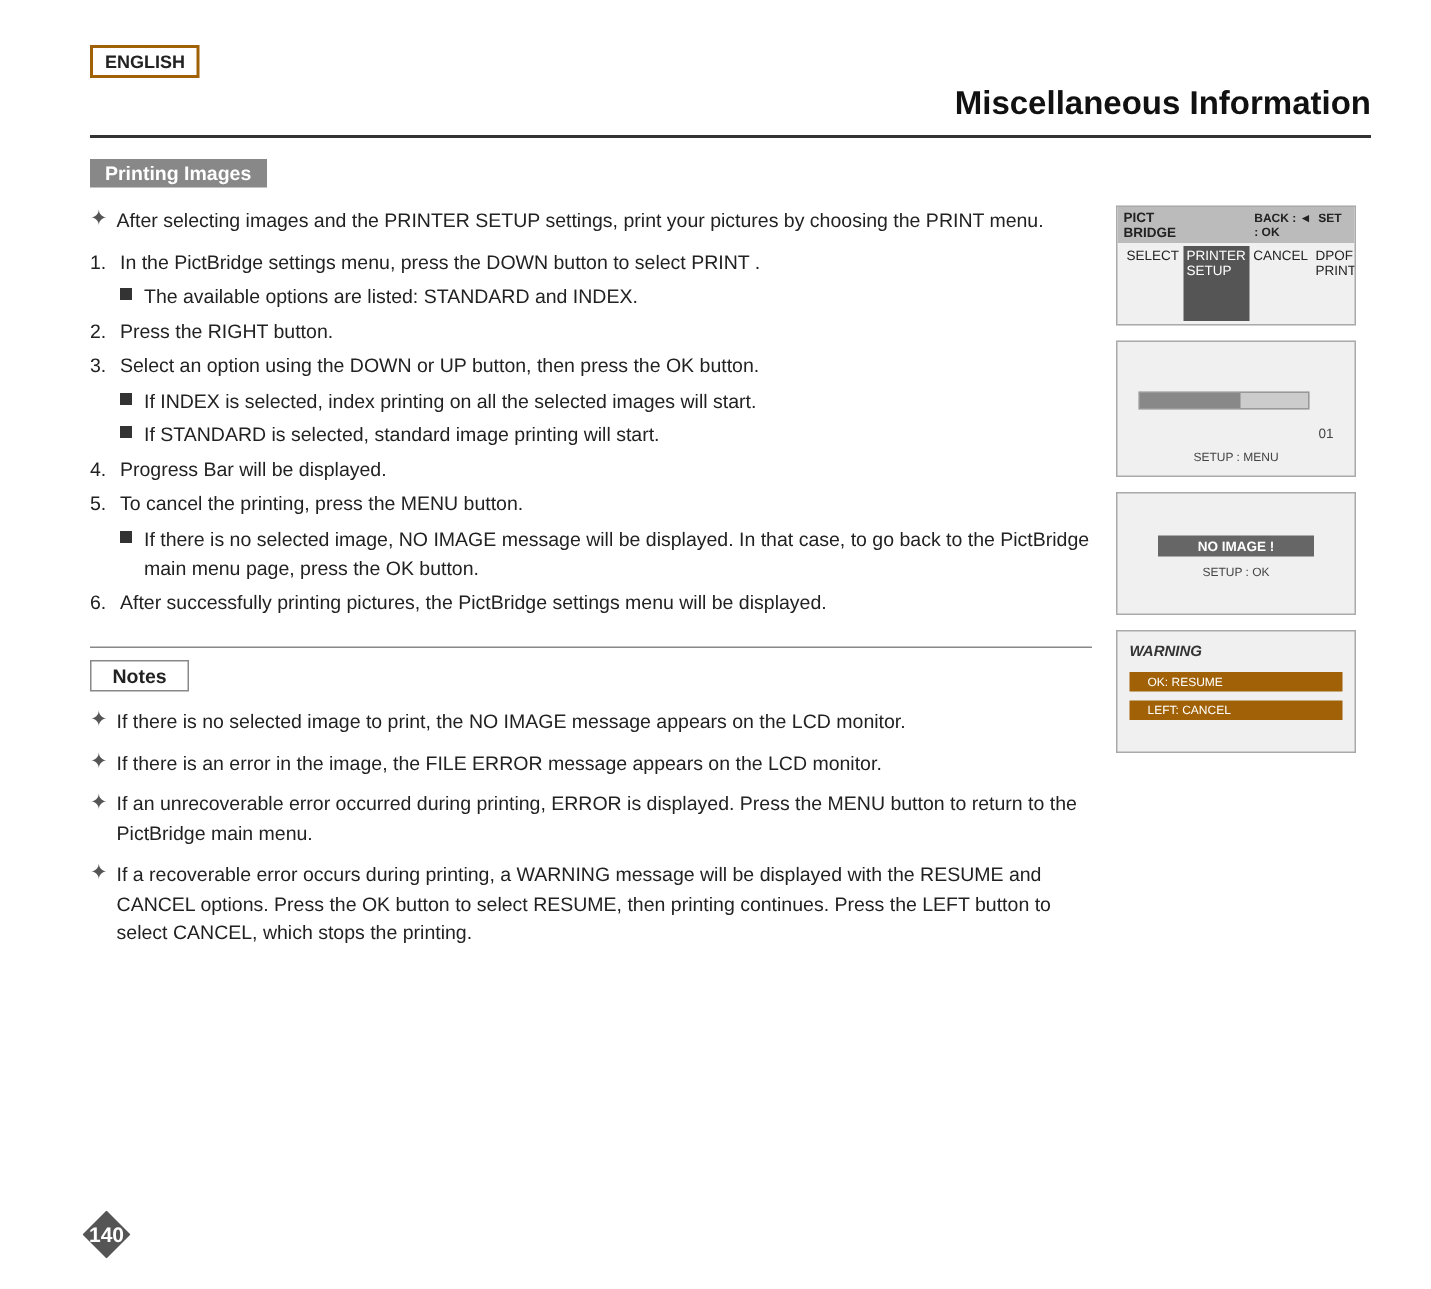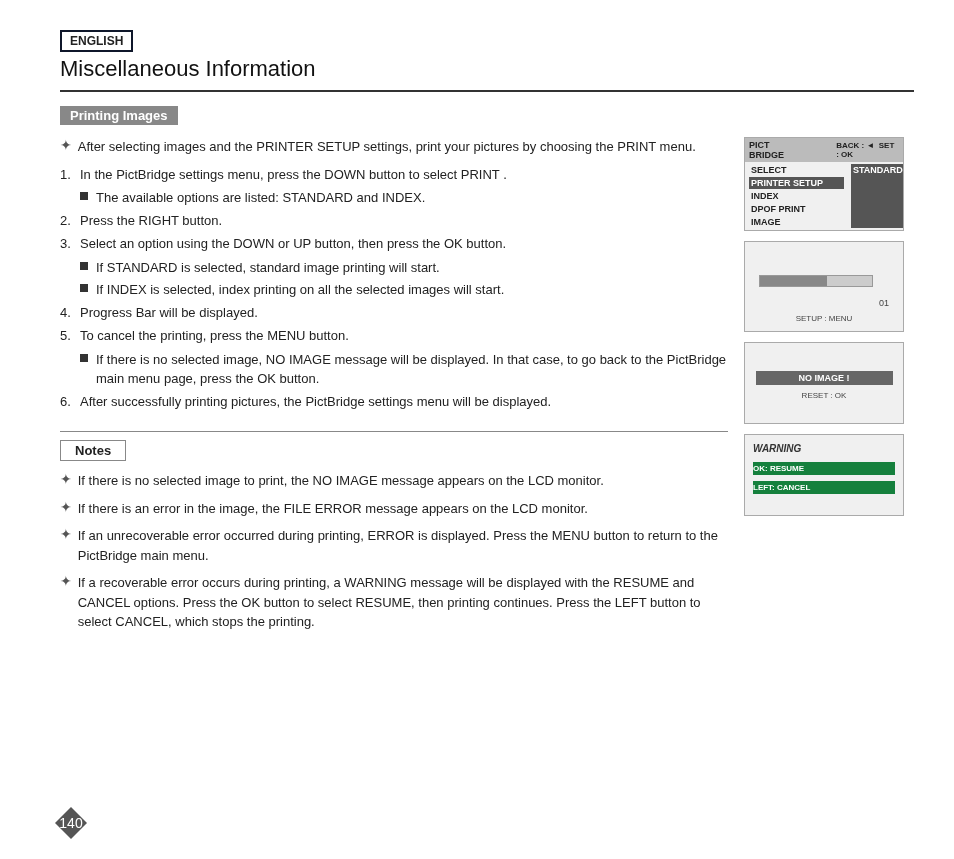--- a/index.html
+++ b/index.html
@@ -19,33 +19,34 @@
       height: 859px;
       background: #fff;
       padding: 30px 40px 20px 60px;
       display: flex;
       flex-direction: column;
     }
 
     
     .english-label {
       display: inline-block;
-      border: 2px solid #0f172a;
+      border: 2px solid #a16207;
       padding: 2px 8px;
       font-size: 12px;
       font-weight: bold;
       margin-bottom: 4px;
     }
 
     
     .page-title {
       font-size: 22px;
-      font-weight: normal;
+      font-weight: bold;
       color: #111;
       margin-bottom: 8px;
+      text-align: right;
     }
 
     
     .title-rule {
       border: none;
       border-top: 2px solid #333;
       margin-bottom: 14px;
     }
 
     
@@ -171,23 +172,23 @@
       margin-left: 40px;
     }
     .screen1-body {
       display: flex;
       flex: 1;
     }
     .screen1-left {
       flex: 1;
       padding: 2px 4px;
       font-size: 9px;
-      font-weight: bold;
-      display: flex;
-      flex-direction: column;
+      font-weight: normal;
+      display: flex;
+      flex-direction: row;
       gap: 1px;
     }
     .screen1-left .item { padding: 1px 2px; }
     .screen1-left .item.selected { background: #555; color: #fff; }
     .screen1-right {
       width: 55px;
       padding: 2px 3px;
       font-size: 9px;
       font-weight: bold;
       display: flex;
@@ -234,21 +235,21 @@
       padding: 12px 8px 8px;
       gap: 6px;
       min-height: 80px;
     }
     .no-image-bar {
       background: #666;
       color: #fff;
       font-weight: bold;
       font-size: 9px;
       padding: 2px 12px;
-      width: 137px;
+      width: 104px;
       text-align: center;
     }
     .exit-ok-text {
       font-size: 8px;
       color: #444;
     }
 
     
     .screen4 {
       display: flex;
@@ -258,25 +259,25 @@
       min-height: 80px;
     }
     .warning-label {
       font-weight: bold;
       font-size: 10px;
       color: #333;
       margin-bottom: 4px;
       font-style: italic;
     }
     .warning-btn {
-      background: #15803d;
+      background: #a16207;
       color: #fff;
       font-size: 8px;
-      font-weight: bold;
-      padding: 2px 0;
+      font-weight: normal;
+      padding: 2px 12px;
       width: 100%;
     }
     .warning-btn + .warning-btn {
       margin-top: 2px;
     }
 
     
     .page-number-area {
       position: absolute;
       bottom: 20px;
@@ -289,21 +290,21 @@
       width: 32px;
       height: 32px;
       background: #555;
       transform: rotate(0deg);
       display: flex;
       align-items: center;
       justify-content: center;
       clip-path: polygon(50% 0%, 100% 50%, 50% 100%, 0% 50%);
     }
     .page-number-text {
-      font-weight: normal;
+      font-weight: bold;
       font-size: 14px;
       color: #fff;
       position: absolute;
     }
 
     
     .notes-rule {
       border: none;
       border-top: 1px solid #888;
       margin-bottom: 0;
@@ -348,25 +349,25 @@
           <span class="num">2.</span>
           <span>Press the RIGHT button.</span>
         </div>
 
         <div class="numbered-item">
           <span class="num">3.</span>
           <span>Select an option using the DOWN or UP button, then press the OK button.</span>
         </div>
         <div class="sub-bullet">
           <span class="sq"></span>
-          <span>If  STANDARD  is selected, standard image printing will start.</span>
+          <span>If  INDEX  is selected, index printing on all the selected images will start.</span>
         </div>
         <div class="sub-bullet">
           <span class="sq"></span>
-          <span>If  INDEX  is selected, index printing on all the selected images will start.</span>
+          <span>If  STANDARD  is selected, standard image printing will start.</span>
         </div>
 
         <div class="numbered-item">
           <span class="num">4.</span>
           <span>Progress Bar will be displayed.</span>
         </div>
 
         <div class="numbered-item">
           <span class="num">5.</span>
           <span>To cancel the printing, press the MENU button.</span>
@@ -413,21 +414,21 @@
 
       <div class="screen-box">
         <div class="screen1-header">
           <span>PICT BRIDGE</span>
           <span class="back-ok">BACK : ◄&nbsp;&nbsp;SET : OK</span>
         </div>
         <div class="screen1-body">
           <div class="screen1-left">
             <div class="item">SELECT</div>
             <div class="item selected">PRINTER SETUP</div>
-            <div class="item">INDEX</div>
+            <div class="item">CANCEL</div>
             <div class="item">DPOF PRINT</div>
             <div class="item">IMAGE</div>
           </div>
           <div class="screen1-right">
             <div class="opt selected">STANDARD</div>
             <div class="opt">INDEX</div>
           </div>
         </div>
       </div>
 
@@ -439,21 +440,21 @@
             </div>
             <span style="font-size:9px; color:#444;margin-top:44px;">01</span>
           </div>
           <div class="cancel-menu-text">SETUP : MENU</div>
         </div>
       </div>
 
       <div class="screen-box">
         <div class="screen3">
           <div class="no-image-bar">NO IMAGE !</div>
-          <div class="exit-ok-text">RESET : OK</div>
+          <div class="exit-ok-text">SETUP : OK</div>
         </div>
       </div>
 
       <div class="screen-box">
         <div class="screen4">
           <div class="warning-label">WARNING</div>
           <div class="warning-btn">OK: RESUME</div>
           <div class="warning-btn">LEFT: CANCEL</div>
         </div>
       </div>

